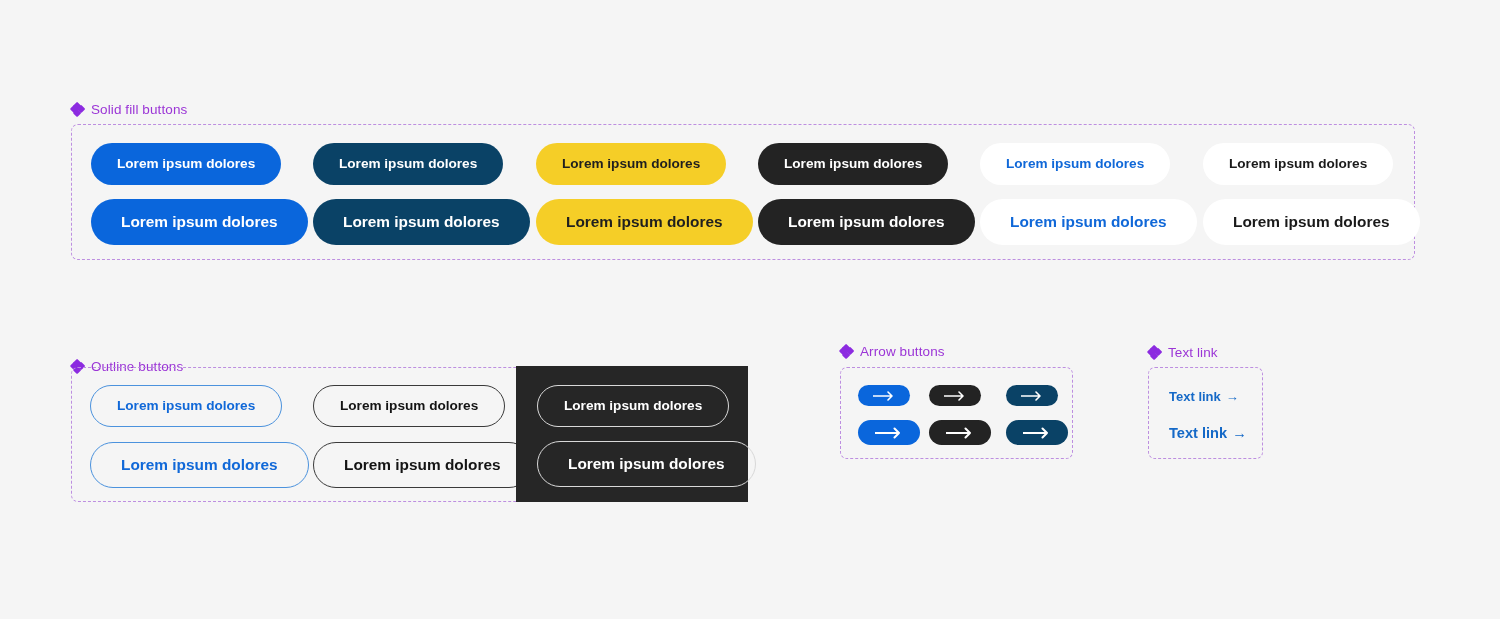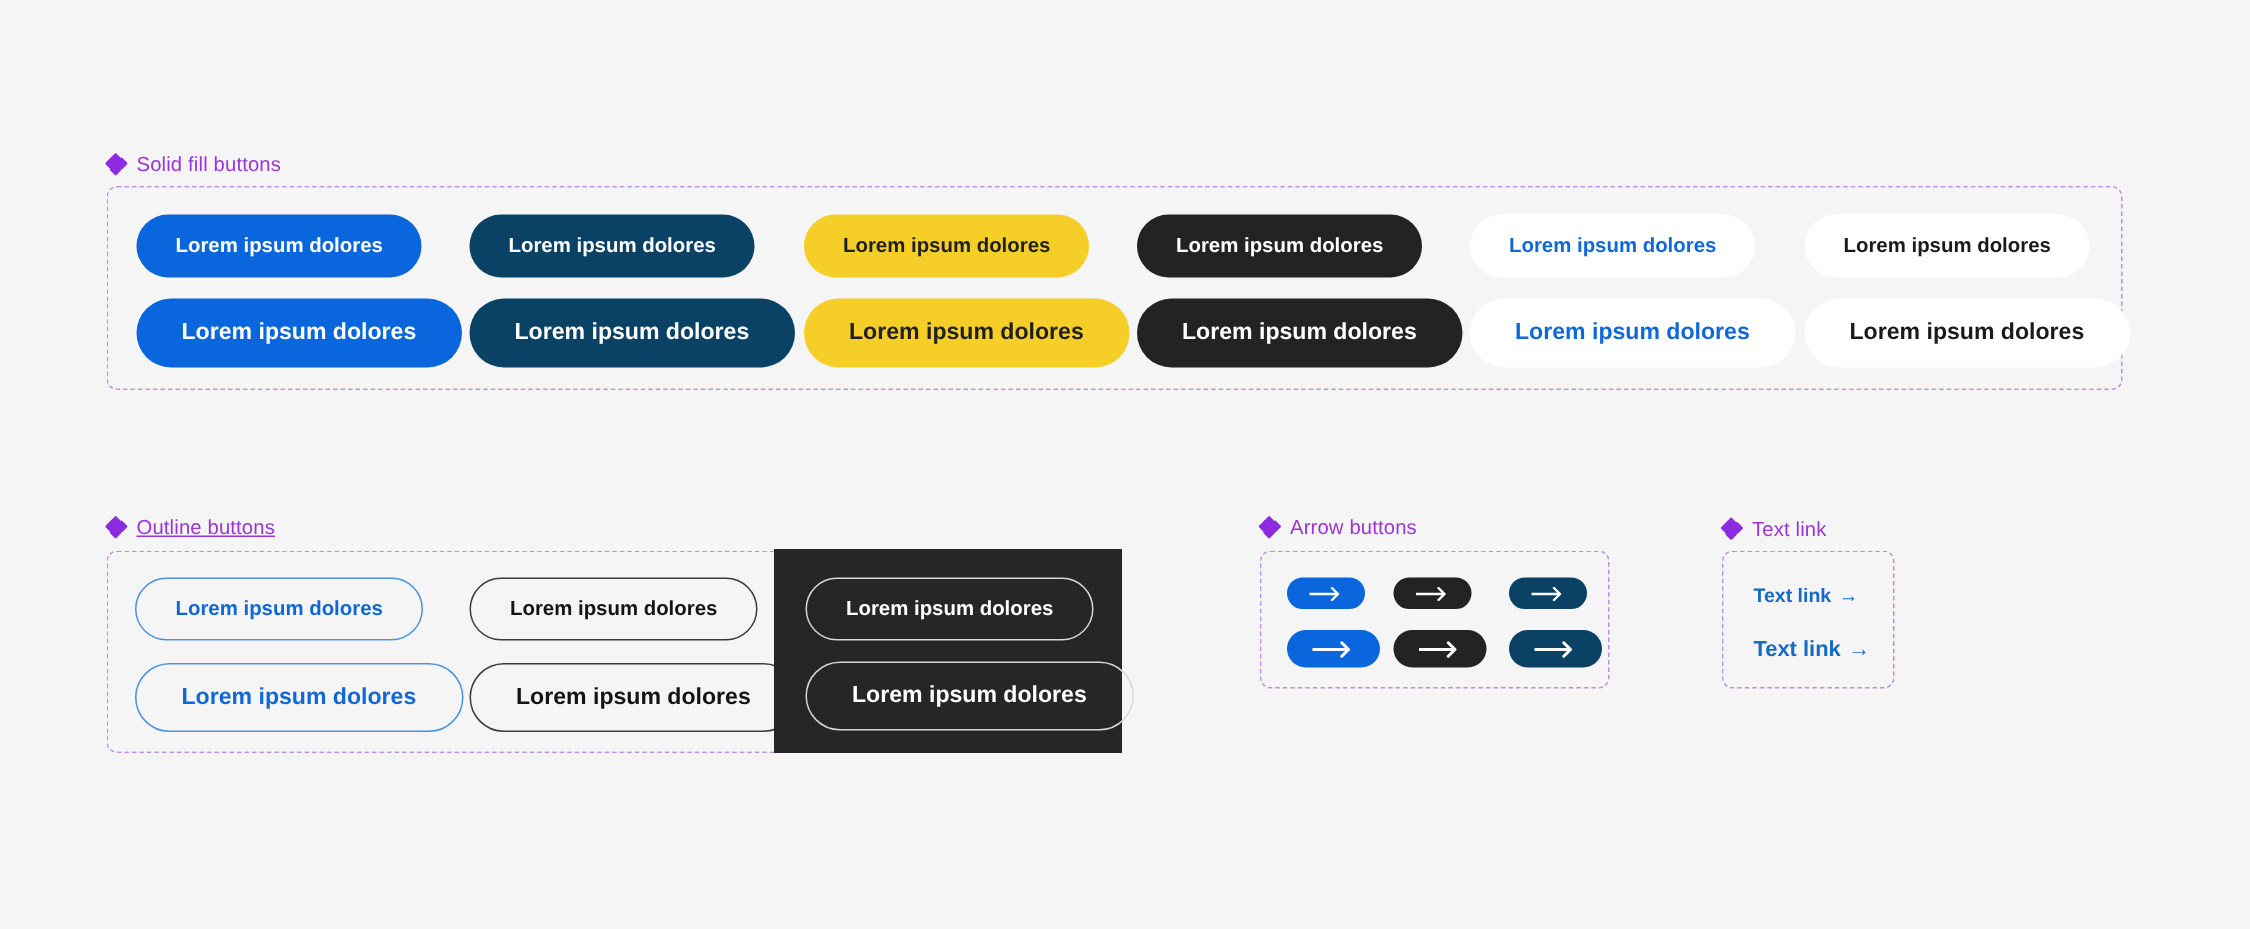--- a/index.html
+++ b/index.html
@@ -155,21 +155,21 @@
     <button class="btn sm v-white-dark" style="position:absolute;left:1131px;top:18px;">Lorem ipsum dolores</button>
 
     <button class="btn lg v-blue" style="position:absolute;left:19px;top:74px;">Lorem ipsum dolores</button>
     <button class="btn lg v-navy" style="position:absolute;left:241px;top:74px;">Lorem ipsum dolores</button>
     <button class="btn lg v-yellow" style="position:absolute;left:464px;top:74px;">Lorem ipsum dolores</button>
     <button class="btn lg v-dark" style="position:absolute;left:686px;top:74px;">Lorem ipsum dolores</button>
     <button class="btn lg v-white-blue" style="position:absolute;left:908px;top:74px;">Lorem ipsum dolores</button>
     <button class="btn lg v-white-dark" style="position:absolute;left:1131px;top:74px;">Lorem ipsum dolores</button>
   </div>
 
-  <div class="section-label" style="left:71px; top:344px;text-decoration:underline;">
+  <div class="section-label" style="left:71px; top:359px;">
     <span class="sparkle-icon">
       <i></i>
         <i></i>
         <i></i>
         <i></i>
     </span>
     <span>Outline buttons</span>
   </div>
 
   <div class="dashed-box" id="outline-box">

